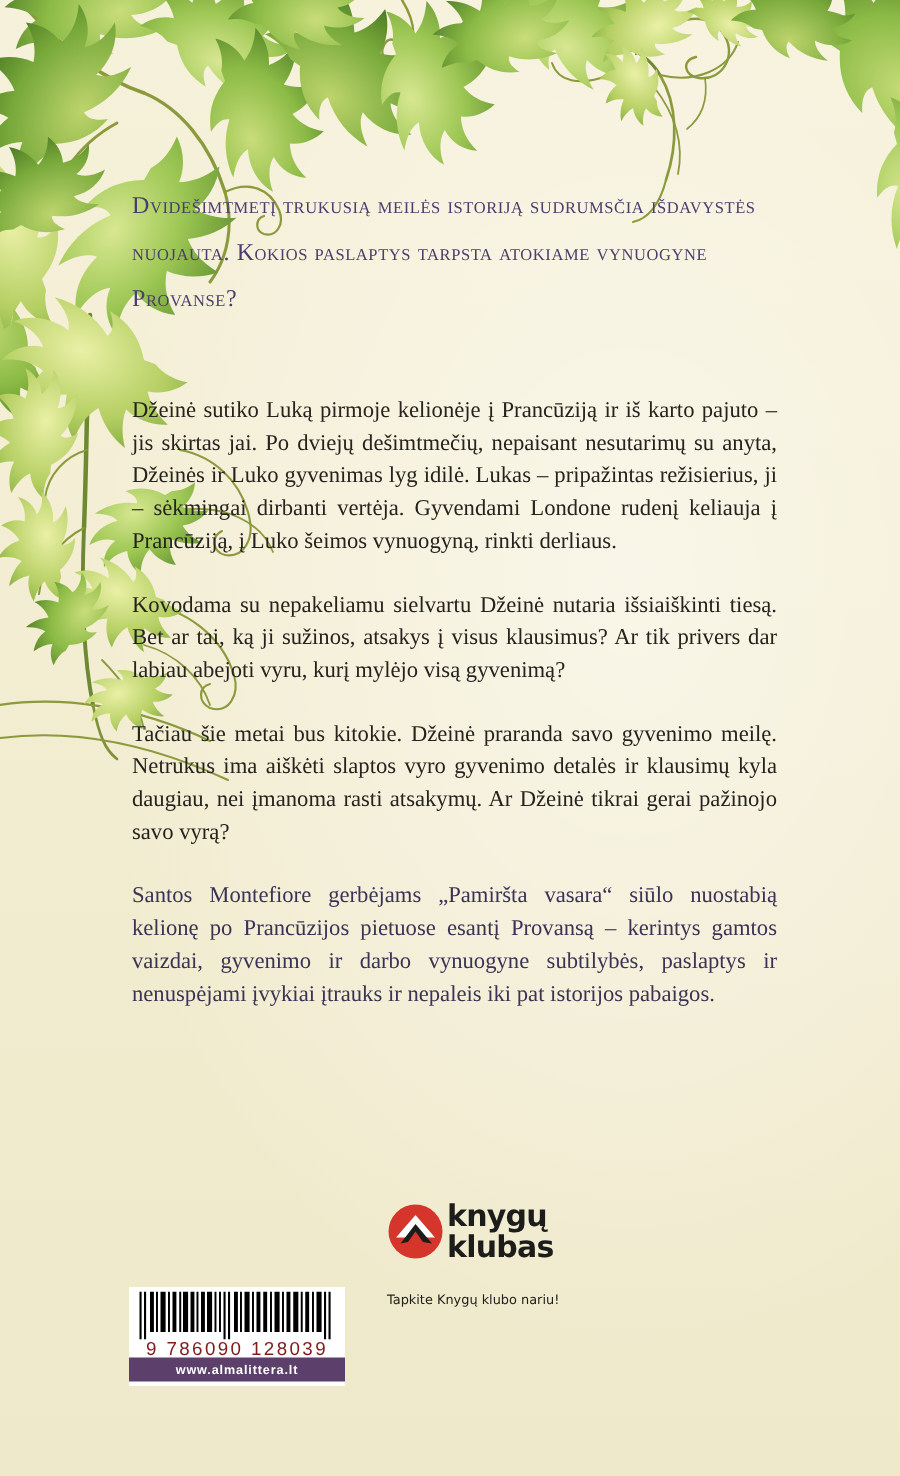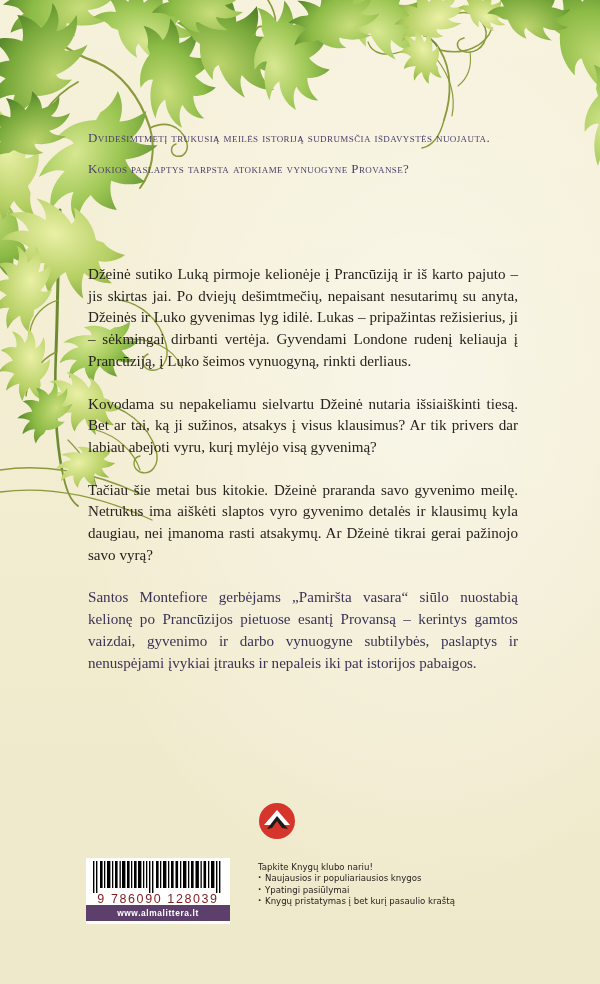--- a/index.html
+++ b/index.html
@@ -33,21 +33,21 @@
     pointer-events: none;
   }
 
   
   #headline {
     position: absolute;
     left: 88px;
     top: 122px;
     width: 430px;
     color: #4a3e6b;
-    font-size: 13px;
+    font-size: 16px;
     line-height: 31px;
     font-variant: small-caps;
     letter-spacing: 0.4px;
     text-align: left;
     font-family: "Liberation Serif", serif;
   }
 
   
   #body-copy {
     position: absolute;
@@ -349,29 +349,28 @@
     <p>Tačiau šie metai bus kitokie. Džeinė praranda savo gyvenimo meilę. Netrukus ima aiškėti slaptos vyro gyvenimo detalės ir klausimų kyla daugiau, nei įmanoma rasti atsakymų. Ar Džeinė tikrai gerai pažinojo savo vyrą?</p>
     <p class="blurb">Santos Montefiore gerbėjams „Pamiršta vasara“ siūlo nuostabią kelionę po Prancūzijos pietuose esantį Provansą – kerintys gamtos vaizdai, gyvenimo ir darbo vynuogyne subtilybės, paslaptys ir nenuspėjami įvykiai įtrauks ir nepaleis iki pat istorijos pabaigos.</p>
   </div>
 
   <div id="logo-block">
     <svg id="logo-mark" viewBox="0 0 38 38" xmlns="http://www.w3.org/2000/svg">
       <circle cx="19" cy="19" r="18" fill="#d6352b"></circle>
       <path d="M6 23 L19 8 L32 23 L25 23 L19 15.5 L13 23 Z" fill="#ffffff"></path>
       <path d="M9 27 L19 14 L30 27 L24 26 L19 19 L14 26 Z" fill="#1c1c1a"></path>
     </svg>
+    <div id="logo-wordmark">
+      <span>knygų</span>
+      <span>klubas</span>
+    </div>
   </div>
 
   <div id="club-promo">
     <div class="promo-line">Tapkite Knygų klubo nariu!</div>
-    <ul>
-      <li>Naujausios ir populiariausios knygos</li>
-      <li>Ypatingi pasiūlymai</li>
-      <li>Knygų pristatymas į bet kurį pasaulio kraštą</li>
-    </ul>
   </div>
 
   <div id="barcode-block">
     <svg id="barcode-bars" viewBox="0 0 134 32" preserveAspectRatio="none" xmlns="http://www.w3.org/2000/svg">
       <rect x="0" y="0" width="134" height="32" fill="#ffffff"></rect>
       <g fill="#000000">
         <rect x="2" y="0" width="1.4" height="32"></rect>
         <rect x="5" y="0" width="1.4" height="32"></rect>
         <rect x="9" y="0" width="2.6" height="27"></rect>
         <rect x="13" y="0" width="1.3" height="27"></rect>

